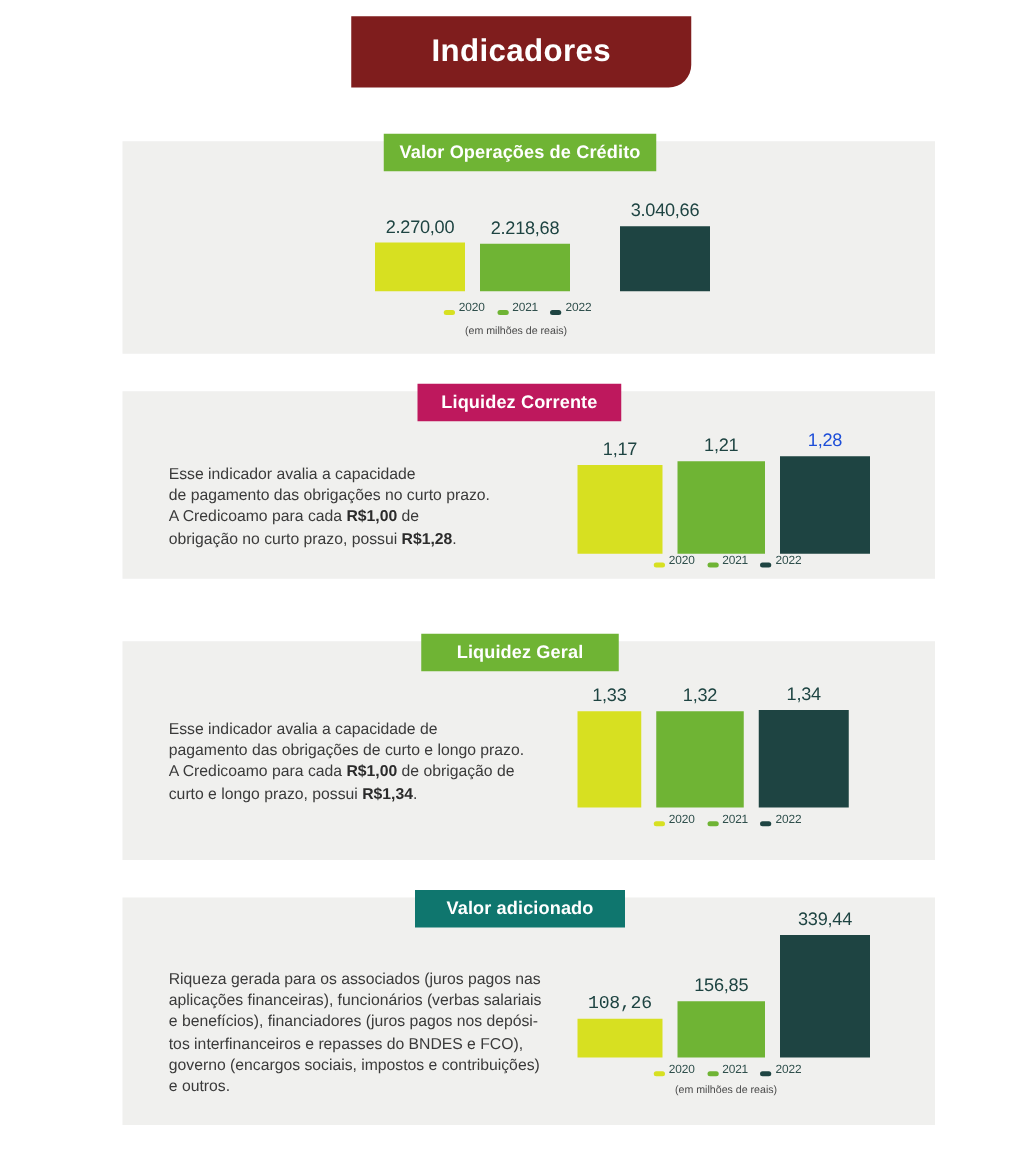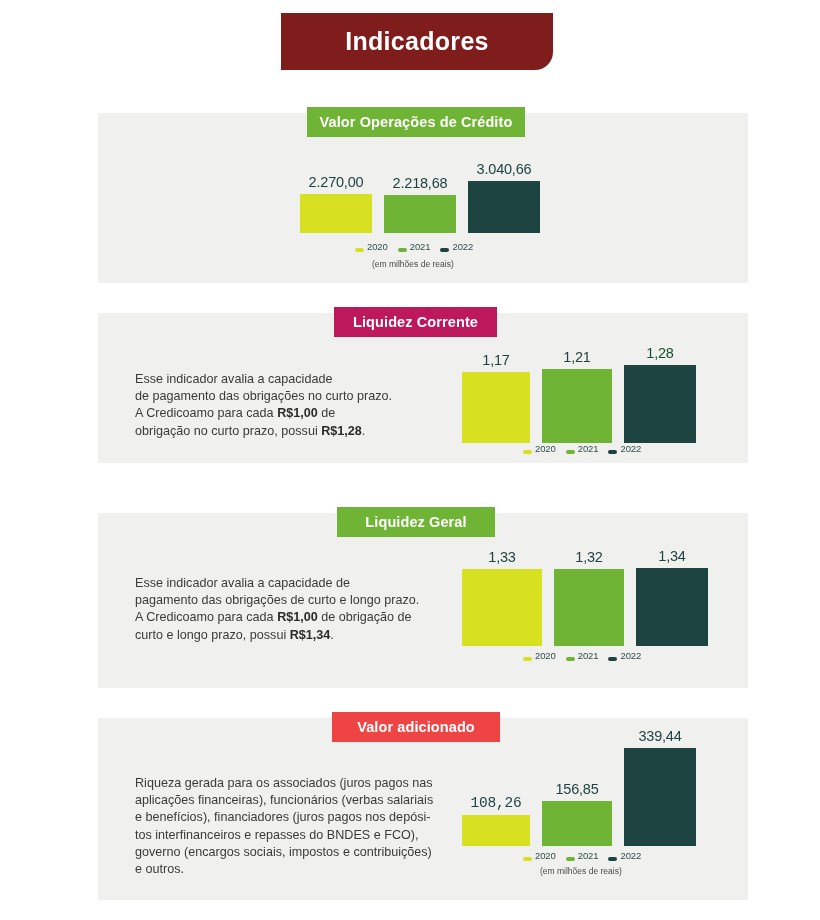--- a/index.html
+++ b/index.html
@@ -142,21 +142,21 @@
       <div class="chart" style="left: 300px; top: 73px; width: 240px; height: 160px;">
         <div class="bars" style="gap: 12px;">
           <div class="bar-col" style="width: 72px;">
             <div class="bar-value" style="color: rgb(30, 68, 66);">2.270,00</div>
             <div class="bar-rect" style="height: 39px; background: rgb(215, 224, 33);"></div>
           </div>
           <div class="bar-col" style="width: 72px;">
             <div class="bar-value" style="color: rgb(30, 68, 66);">2.218,68</div>
             <div class="bar-rect" style="height: 38px; background: rgb(111, 180, 52);"></div>
           </div>
-          <div class="bar-col" style="width: 72px;">
+          <div class="bar-col" style="width: 72px; margin-left: 28px;">
             <div class="bar-value" style="color: rgb(30, 68, 66);">3.040,66</div>
             <div class="bar-rect" style="height: 52px; background: rgb(30, 68, 66);"></div>
           </div>
         </div>
       </div>
       <div class="legend" style="left: 355px; top: 241px; position: absolute;">
         <div class="legend-item">
           <span class="legend-dot" style="background: rgb(215, 224, 33);"></span>
           <span class="legend-label">2020</span>
         </div>
@@ -184,21 +184,21 @@
         <div class="bars" style="gap: 12px; margin-top: 23px;">
           <div class="bar-col" style="width: 68px;">
             <div class="bar-value" style="color: rgb(30, 68, 66);">1,17</div>
             <div class="bar-rect" style="height: 71px; background: rgb(215, 224, 33);"></div>
           </div>
           <div class="bar-col" style="width: 70px;">
             <div class="bar-value" style="color: rgb(30, 68, 66);">1,21</div>
             <div class="bar-rect" style="height: 74px; background: rgb(111, 180, 52);"></div>
           </div>
           <div class="bar-col" style="width: 72px;">
-            <div class="bar-value" style="color: #14532d;">1,28</div>
+            <div class="bar-value" style="color: #1d4ed8;">1,28</div>
             <div class="bar-rect" style="height: 78px; background: rgb(30, 68, 66);"></div>
           </div>
         </div>
       </div>
       <div class="legend" style="left: 523px; top: 443px; position: absolute;">
         <div class="legend-item">
           <span class="legend-dot" style="background: rgb(215, 224, 33);"></span>
           <span class="legend-label">2020</span>
         </div>
         <div class="legend-item">
@@ -215,21 +215,21 @@
       <div class="panel" style="top: 513px; height: 175px; background: rgb(240, 240, 238);"></div>
       <div class="badge" style="left: 337px; top: 507px; width: 158px; background: rgb(111, 180, 52);">
         <span class="badge-label">Liquidez Geral</span>
       </div>
       <div class="desc" style="left: 135px; top: 575px; color: rgb(58, 58, 58);">Esse indicador avalia a capacidade de
 pagamento das obrigações de curto e longo prazo.
 A Credicoamo para cada <b>R$1,00</b> de obrigação de
 curto e longo prazo, possui <b>R$1,34</b>.</div>
       <div class="chart" style="left: 462px; top: 486px; width: 235px; height: 160px;">
         <div class="bars" style="gap: 12px;">
-          <div class="bar-col" style="width: 80px;">
+          <div class="bar-col" style="width: 51px;">
             <div class="bar-value" style="color: rgb(30, 68, 66);">1,33</div>
             <div class="bar-rect" style="height: 77px; background: rgb(215, 224, 33);"></div>
           </div>
           <div class="bar-col" style="width: 70px;">
             <div class="bar-value" style="color: rgb(30, 68, 66);">1,32</div>
             <div class="bar-rect" style="height: 77px; background: rgb(111, 180, 52);"></div>
           </div>
           <div class="bar-col" style="width: 72px;">
             <div class="bar-value" style="color: rgb(30, 68, 66);">1,34</div>
             <div class="bar-rect" style="height: 78px; background: rgb(30, 68, 66);"></div>
@@ -246,21 +246,21 @@
           <span class="legend-label">2021</span>
         </div>
         <div class="legend-item">
           <span class="legend-dot" style="background: rgb(30, 68, 66);"></span>
           <span class="legend-label">2022</span>
         </div>
       </div>
     </div>
     <div class="section">
       <div class="panel" style="top: 718px; height: 182px; background: rgb(240, 240, 238);"></div>
-      <div class="badge" style="left: 332px; top: 712px; width: 168px; background: #ef4444;">
+      <div class="badge" style="left: 332px; top: 712px; width: 168px; background: #0f766e;">
         <span class="badge-label">Valor adicionado</span>
       </div>
       <div class="desc" style="left: 135px; top: 775px; color: rgb(58, 58, 58);">Riqueza gerada para os associados (juros pagos nas
 aplicações financeiras), funcionários (verbas salariais
 e benefícios), financiadores (juros pagos nos depósi-
 tos interfinanceiros e repasses do BNDES e FCO),
 governo (encargos sociais, impostos e contribuições)
 e outros.</div>
       <div class="chart" style="left: 462px; top: 686px; width: 235px; height: 160px;">
         <div class="bars" style="gap: 12px;">

